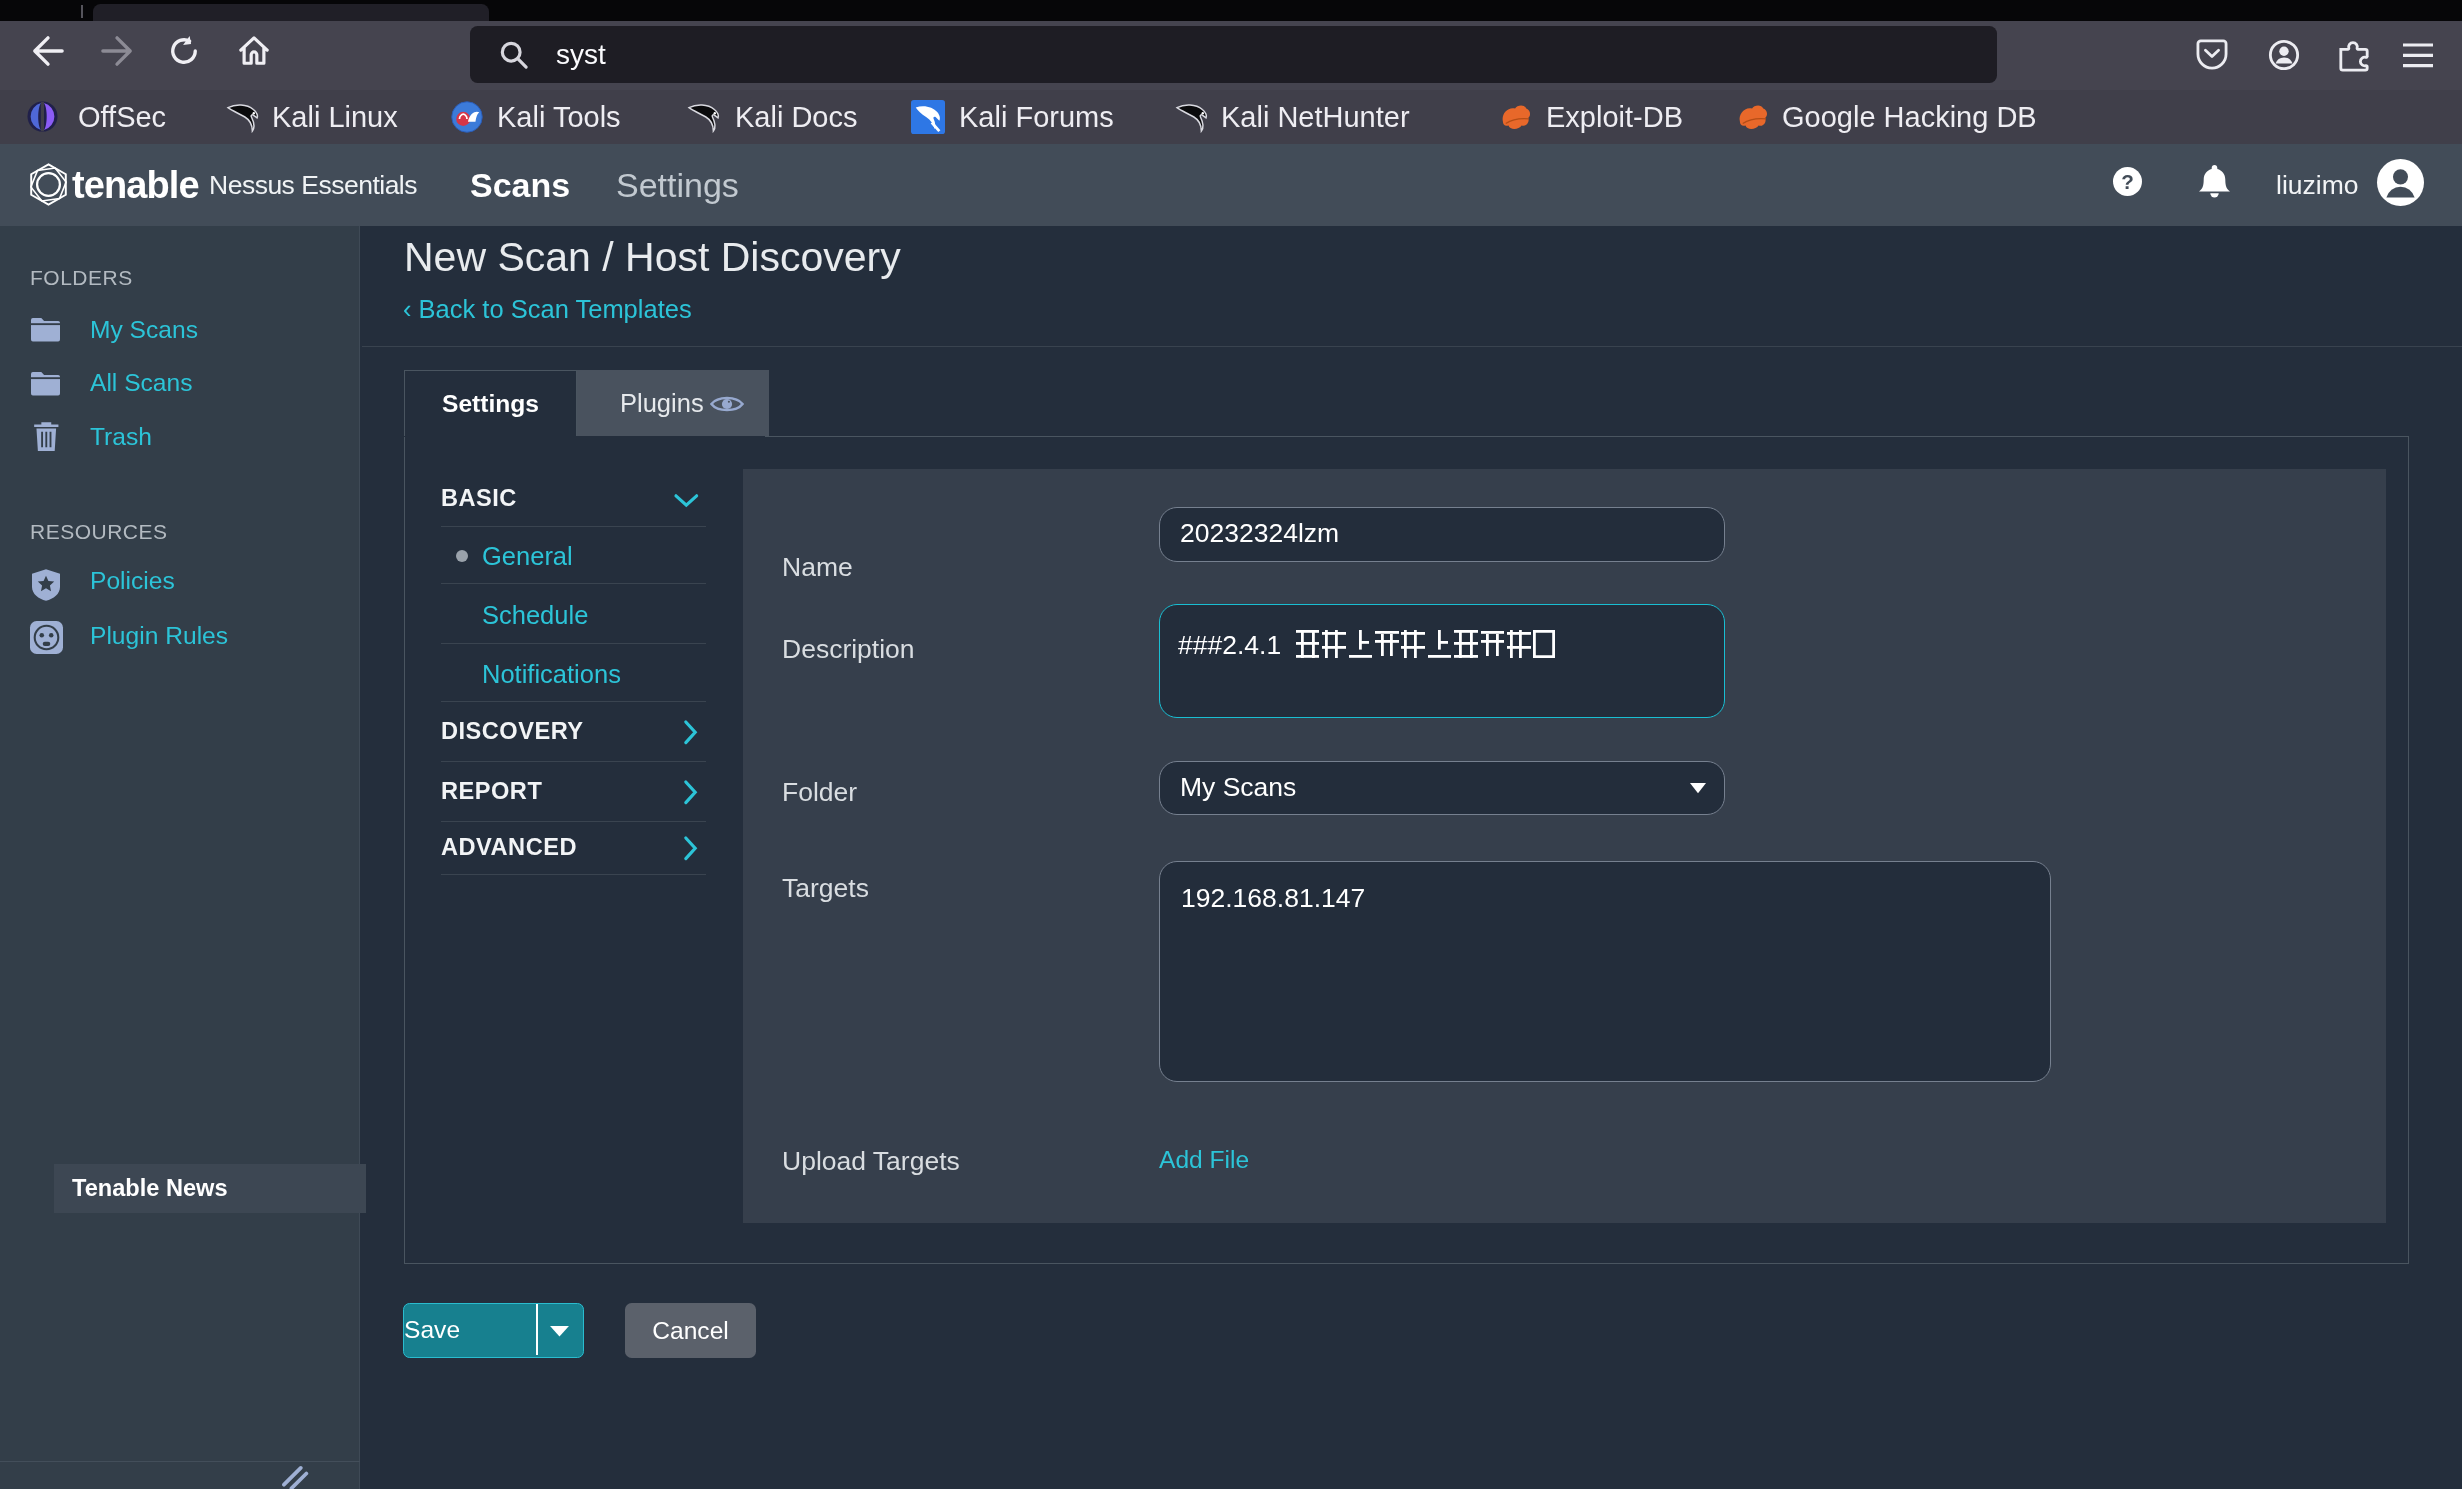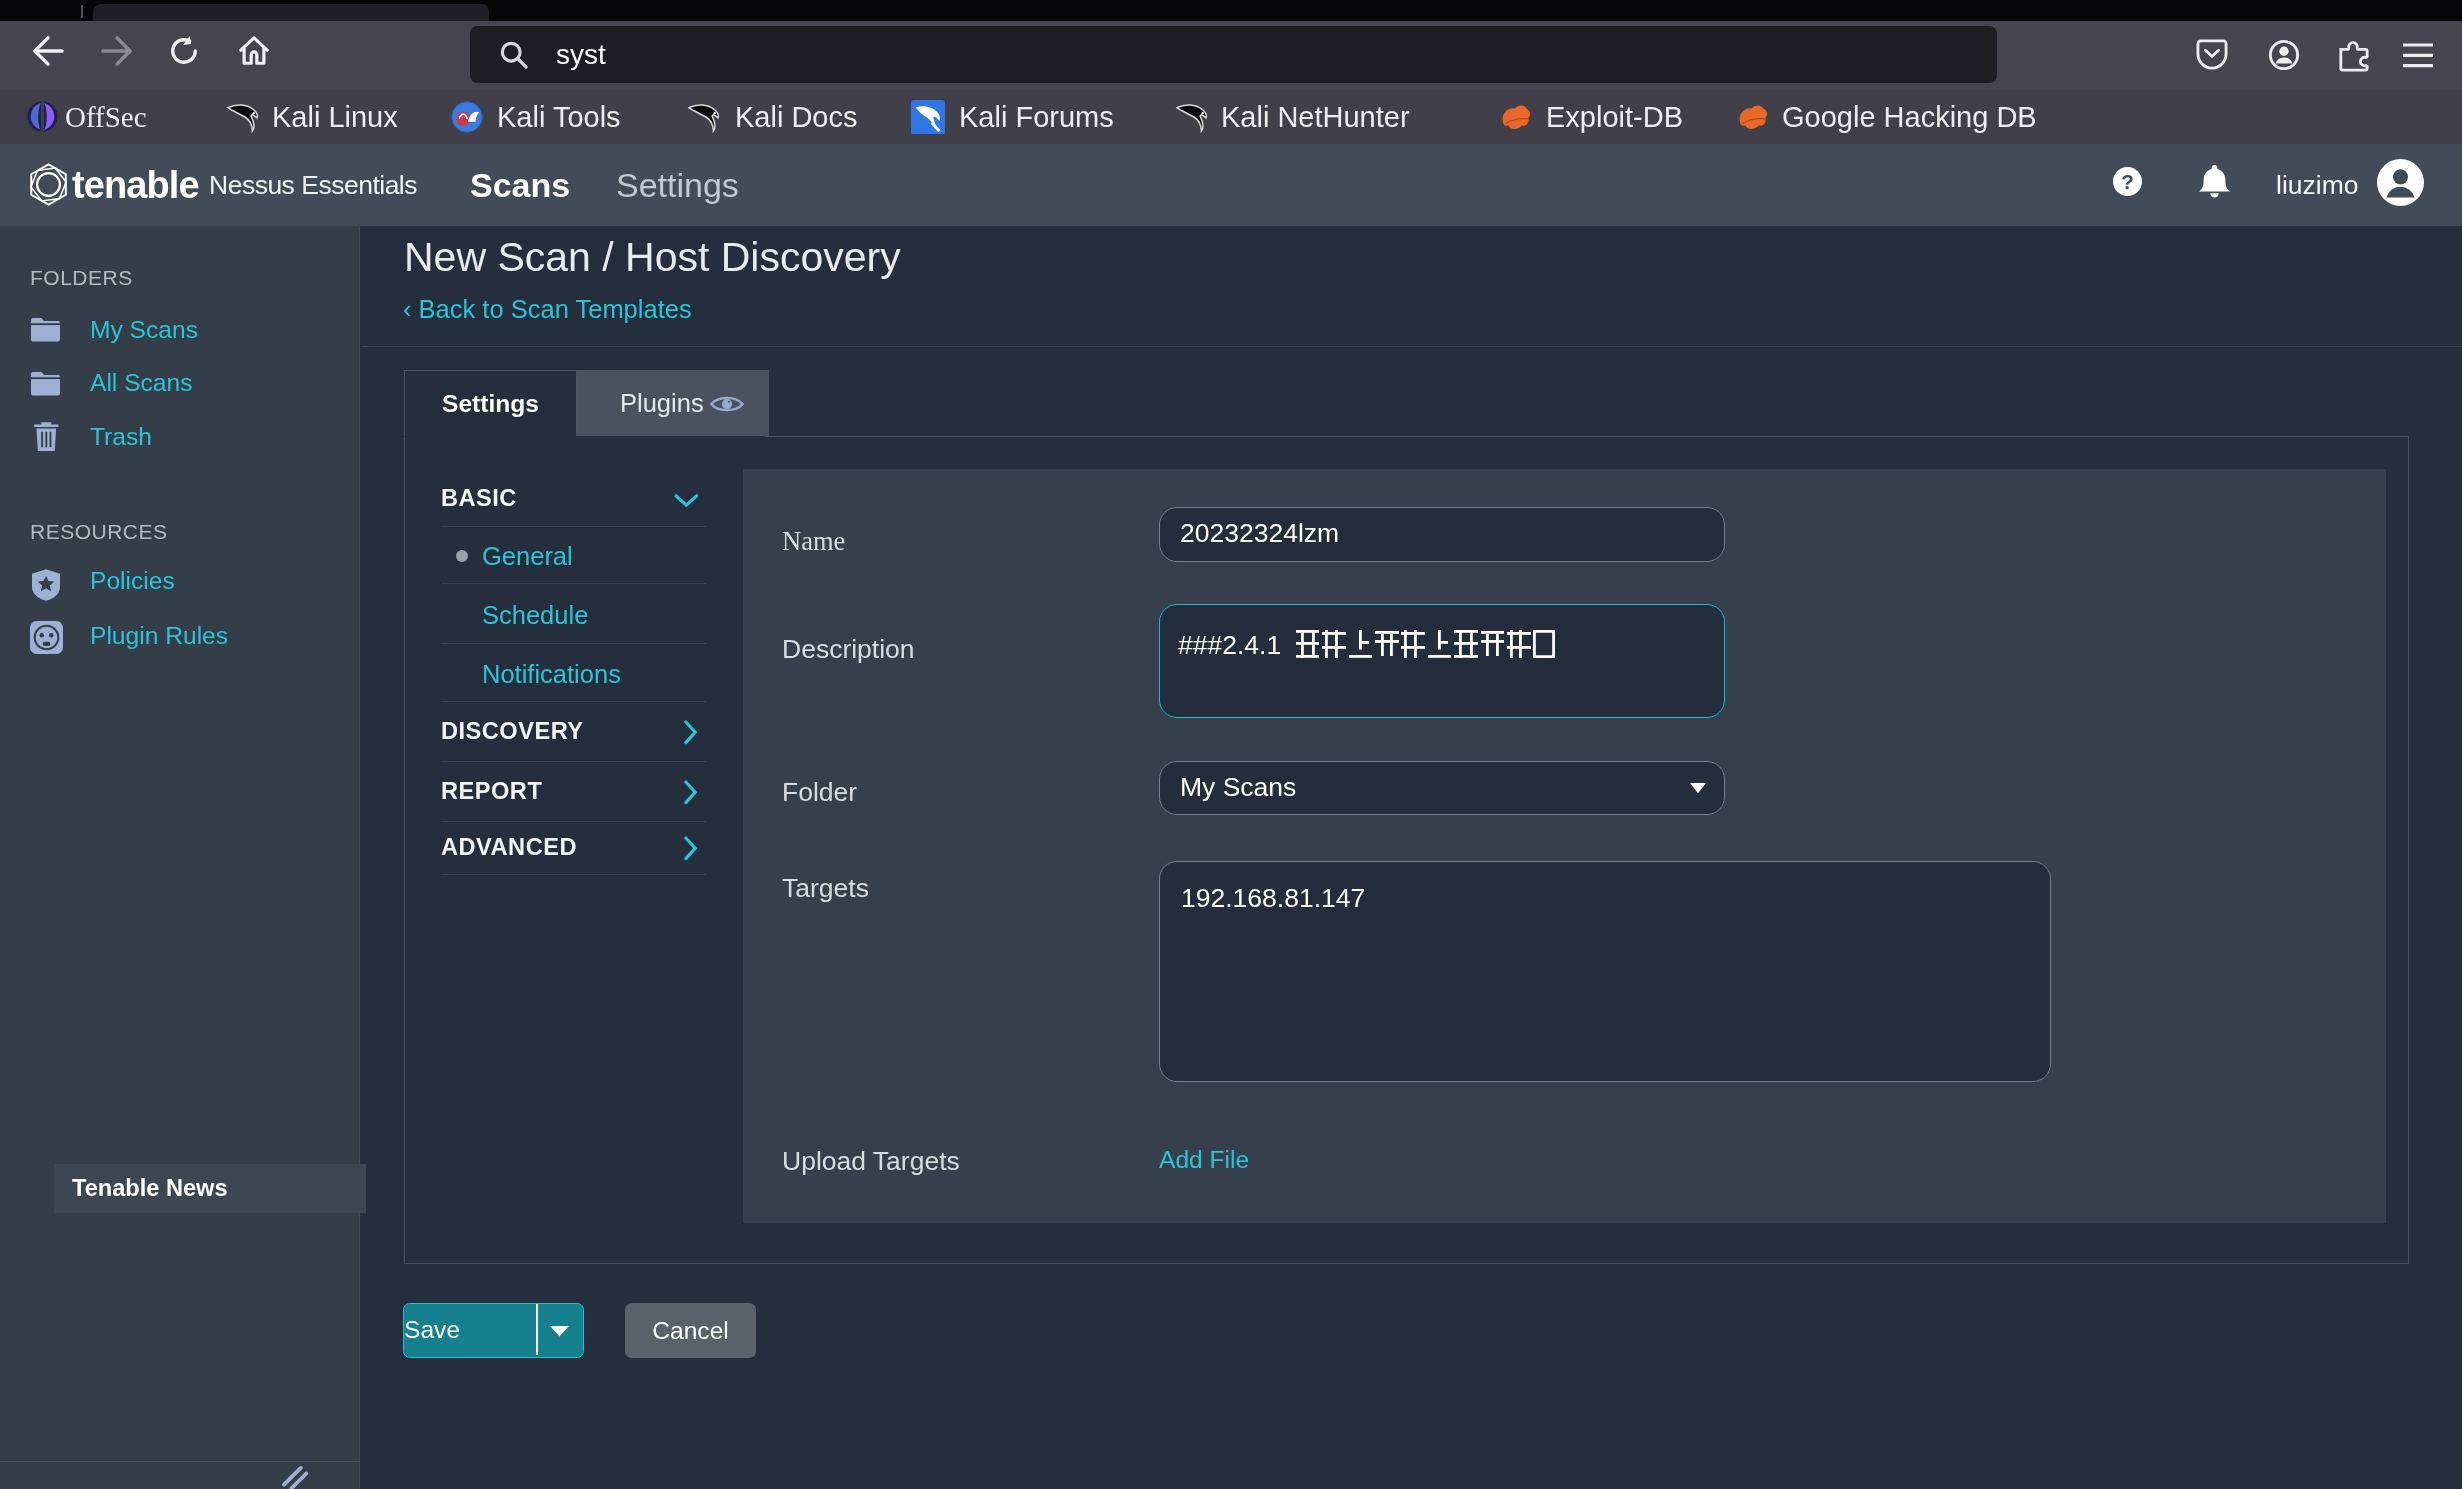--- a/index.html
+++ b/index.html
@@ -126,21 +126,21 @@
   <svg style="left:2403px; top:43px;" width="30" height="24.6" viewBox="0 0 32 26">
       <path d="M0 2 H32 M0 13 H32 M0 24 H32" stroke="#ececf1" stroke-width="3.4"></path>
     </svg>
   <div class="abs" id="bookmarks"></div>
   <svg style="left:27px; top:101px;" width="31" height="31" viewBox="0 0 33 33">
       <circle cx="16.5" cy="16.5" r="16" fill="#20204a"></circle>
       <path d="M15 2 a15 15 0 0 0 0 29 c-4-5-4-24 0-29 Z" fill="#4f68d7"></path>
       <path d="M18 2 a15 15 0 0 1 0 29 c4-5 4-24 0-29 Z" fill="#8b5cf6"></path>
       <rect x="14.7" y="1" width="3.4" height="31" fill="#403f4a"></rect>
     </svg>
-  <div class="bk" style="left:65px;font-family:Liberation Serif, serif;">OffSec</div>
+  <div class="bk" style="left:78px;">OffSec</div>
   <svg style="left:226px; top:102px;" width="34" height="30" viewBox="0 0 36 32">
       <path d="M2 6 C10 2 22 2 29 8 C33 11 34 15 33 17 L29 14 C28 13 26 14 27 16 C29 20 31 27 28 31 C28 25 25 19 20 16 C13 12 6 9 2 6 Z" fill="#0a0a0c" stroke="#d9d9e0" stroke-width="1.6"></path>
       <circle cx="29.5" cy="12" r="1.3" fill="#fff"></circle>
     </svg>
   <div class="bk" style="left:272px;">Kali Linux</div>
   <svg style="left:451px; top:101px;" width="32" height="32" viewBox="0 0 34 34">
       <circle cx="17" cy="17" r="16.2" fill="#3c7bd9"></circle>
       <circle cx="17" cy="17" r="16.2" fill="none" stroke="#2a5cb8" stroke-width="1"></circle>
       <circle cx="13" cy="19" r="7.5" fill="#d63649"></circle>
       <path d="M9 19 c0-3 2.5-5 4-5 s4 2 4 5" fill="none" stroke="#fff" stroke-width="1.8"></path>
@@ -285,21 +285,21 @@
       </svg>
     </div>
   <div class="abs mrow" style="top:821px; height:54px;">
       <span class="abs mlabel" style="top:13.2px;">ADVANCED</span>
       <svg class="chev" style="top:15px;" width="15" height="24.6" viewBox="0 0 16 26">
         <path d="M3 2 L13 13 L3 24" fill="none" stroke="#2cc4d8" stroke-width="3.4" stroke-linecap="round"></path>
       </svg>
     </div>
 
   <div class="abs" id="panel"></div>
-  <div class="abs flabel" style="left:782px; top:526px;font-family:Liberation Serif, serif;">Name</div>
+  <div class="abs flabel" style="left:782px; top:552px;">Name</div>
   <div class="abs field" style="left:1159px; top:507px; width:566px; height:55px; line-height:51px; padding-left:20px;">20232324lzm</div>
   <div class="abs flabel" style="left:782px; top:634px;">Description</div>
   <div class="abs field" style="left:1159px; top:604px; width:566px; height:114px; border-color:#19bed2; padding:24.6px 0 0 18px;">###2.4.1&nbsp; <span class="cjk cjA"></span><span class="cjk cjB"></span><span class="cjk cjC"></span><span class="cjk cjD"></span><span class="cjk cjB"></span><span class="cjk cjC"></span><span class="cjk cjA"></span><span class="cjk cjD"></span><span class="cjk cjB"></span><span class="cjk cjE"></span></div>
   <div class="abs flabel" style="left:782px; top:777px;">Folder</div>
   <div class="abs field" style="left:1159px; top:761px; width:566px; height:54px; line-height:50px; padding-left:20px;">My Scans</div>
   <svg style="left:1690px; top:783px;" width="16" height="10.4" viewBox="0 0 17 11">
       <path d="M0 0 H17 L8.5 11 Z" fill="#fff"></path>
     </svg>
   <div class="abs flabel" style="left:782px; top:873px;">Targets</div>
   <div class="abs field" style="left:1159px; top:861px; width:892px; height:221px; padding:21px 0 0 21px;">192.168.81.147</div>

